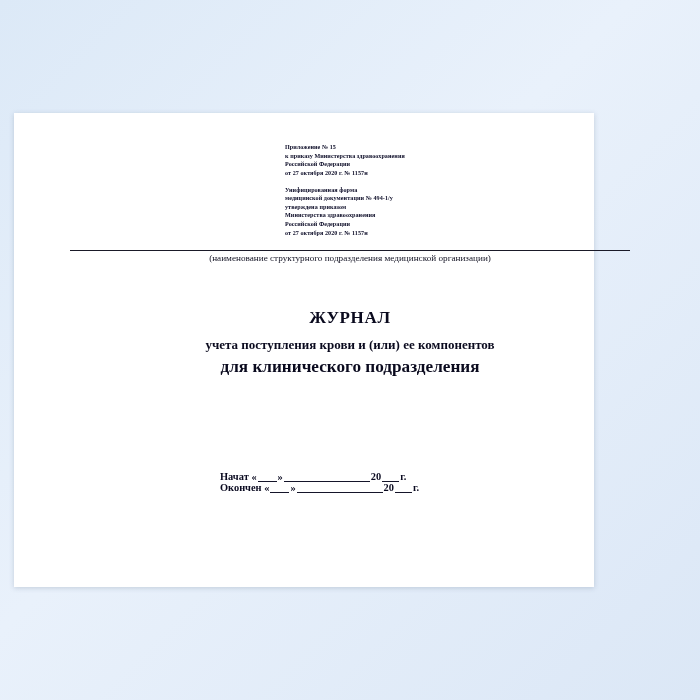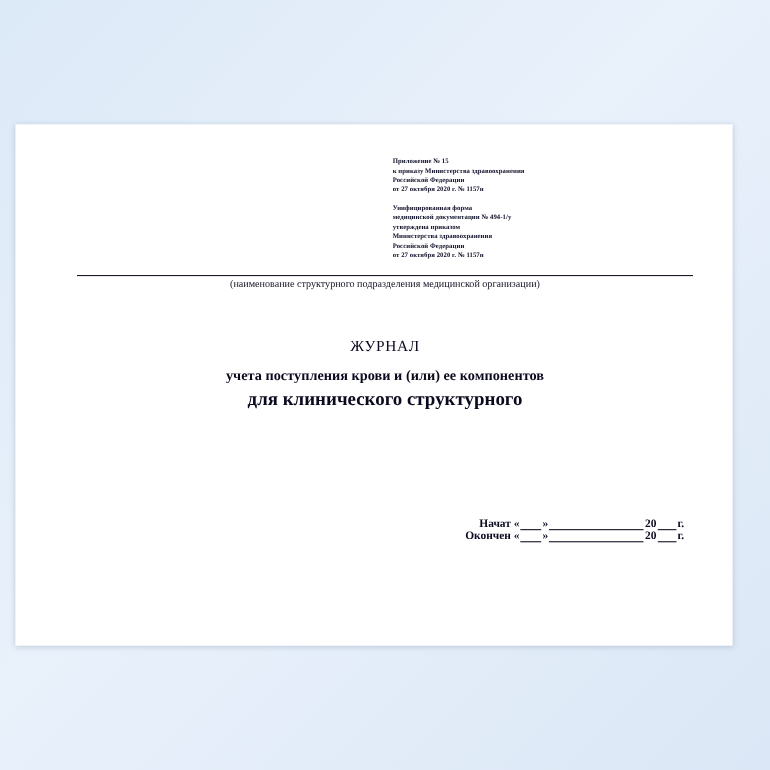--- a/index.html
+++ b/index.html
@@ -15,21 +15,21 @@
   }
   .scene {
     position: relative;
     width: 700px;
     height: 700px;
   }
   .page {
     position: absolute;
     left: 14px;
     top: 113px;
-    width: 652px;
+    width: 580px;
     height: 474px;
     background: #ffffff;
     box-shadow: 0 1px 5px rgba(60, 80, 110, 0.22);
   }
   .page-inner {
     position: absolute;
     left: 0;
     top: 0;
     right: 0;
     bottom: 0;
@@ -80,42 +80,41 @@
   
   .title-block {
     position: absolute;
     left: 40px;
     top: 195px;
     width: 592px;
     text-align: center;
     color: #0a0a1e;
   }
   .title-main {
-    font-size: 14px;
-    font-weight: normal;
+    font-size: 17px;
+    font-weight: bold;
     letter-spacing: 0.04em;
   }
   .title-sub1 {
     margin-top: 9px;
     font-size: 13px;
     font-weight: bold;
   }
   .title-sub2 {
     margin-top: 4px;
     font-size: 17.2px;
     font-weight: bold;
   }
 
   
   .dates {
     position: absolute;
     right: 44px;
     top: 358px;
     width: 330px;
-    text-align: right;
     font-size: 10.4px;
     font-weight: bold;
     color: #0a0a20;
   }
   .date-row {
     white-space: nowrap;
   }
   .date-row + .date-row {
   }
   .blank-sm {
@@ -168,21 +167,21 @@
       </div>
 
       <div class="org-line">
         <div class="org-rule"></div>
         <div class="org-caption">(наименование структурного подразделения медицинской организации)</div>
       </div>
 
       <div class="title-block">
         <div class="title-main">ЖУРНАЛ</div>
         <div class="title-sub1">учета поступления крови и (или) ее компонентов</div>
-        <div class="title-sub2">для клинического структурного</div>
+        <div class="title-sub2">для клинического подразделения</div>
       </div>
 
       <div class="dates">
         <div class="date-row">
           <span>Начат</span>
           <span>«</span><span class="blank-sm"></span><span>»</span><span class="blank-lg"></span><span>20</span><span class="blank-xs"></span><span>г.</span>
         </div>
         <div class="date-row">
           <span>Окончен</span>
           <span>«</span><span class="blank-sm"></span><span>»</span><span class="blank-lg"></span><span>20</span><span class="blank-xs"></span><span>г.</span>

